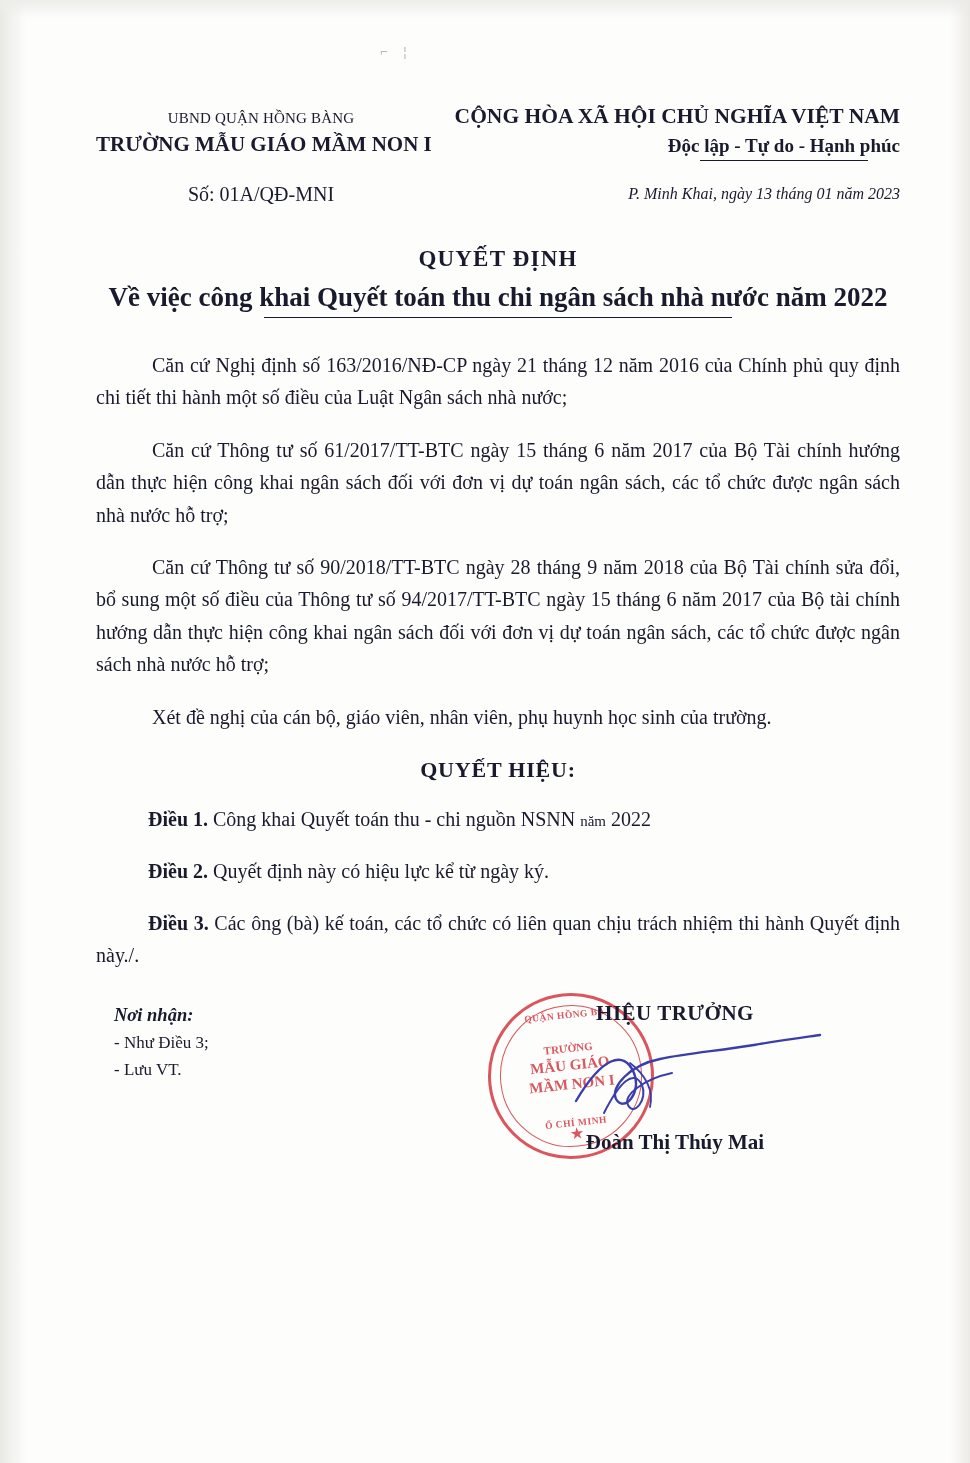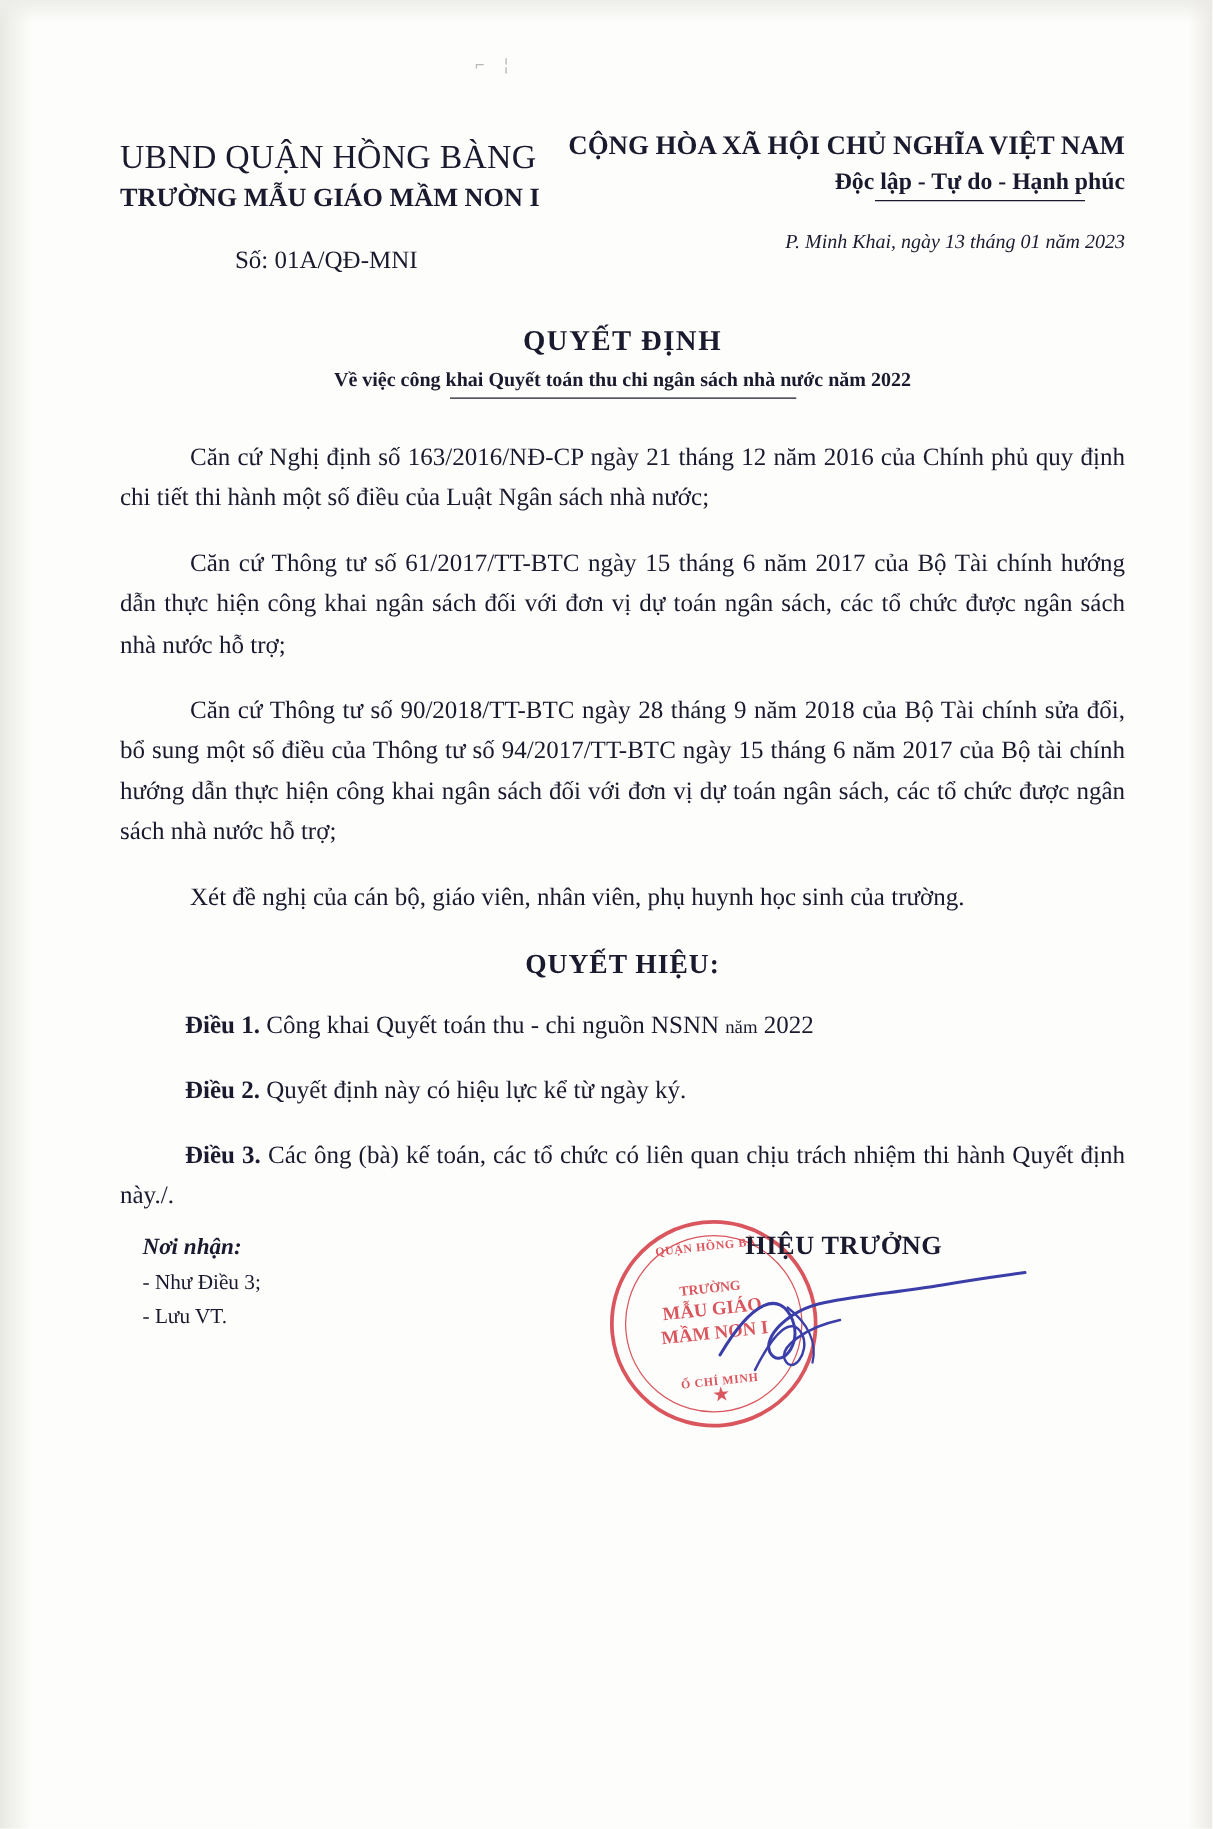--- a/index.html
+++ b/index.html
@@ -59,21 +59,21 @@
     width: 330px;
     text-align: center;
     padding-top: 18px;
   }
   .header-right {
     flex: 1;
     text-align: right;
     padding-top: 12px;
   }
   .org-line1 {
-    font-size: 27px;
+    font-size: 15px;
     letter-spacing: .2px;
     white-space: nowrap;
   }
   .org-line2 {
     font-size: 21px;
     font-weight: bold;
     margin-top: 5px;
     white-space: nowrap;
   }
   .doc-number {
@@ -111,21 +111,21 @@
   .title-block {
     text-align: center;
     margin-top: 40px;
   }
   .title-main {
     font-size: 23px;
     font-weight: bold;
     letter-spacing: 1.2px;
   }
   .title-sub {
-    font-size: 16px;
+    font-size: 27px;
     font-weight: bold;
     margin-top: 10px;
     display: inline-block;
     position: relative;
   }
   .title-sub::after {
     content: "";
     position: absolute;
     left: 20%;
     right: 20%;
@@ -164,21 +164,21 @@
   .article b {
     font-weight: bold;
   }
   .small-sup {
     font-size: 15px;
   }
 
   
   .footer {
     position: relative;
-    margin-top: 16px;
+    margin-top: 34px;
     height: 190px;
   }
   .recipients {
     position: absolute;
     left: 18px;
     top: 0;
     width: 300px;
   }
   .recipients-title {
     font-size: 18.5px;
@@ -353,17 +353,18 @@
           <div class="stamp-arc bottom">Ố CHÍ MINH</div>
           <div class="stamp-star">★</div>
         </div>
 
         <svg class="scribble" viewBox="0 0 260 100">
           <path d="M8,72 C34,28 56,20 66,44 C74,64 56,84 48,70 C42,58 62,36 92,30 C120,24 150,22 186,16 C214,11 238,8 252,6" stroke="#3b3ea8" stroke-width="2.4" fill="none" stroke-linecap="round"></path>
           <path d="M36,84 C52,52 66,40 74,56 C80,70 66,88 60,76 C55,66 76,50 104,44" stroke="#3b3ea8" stroke-width="2" fill="none" stroke-linecap="round"></path>
           <path d="M62,34 C78,46 86,62 82,78" stroke="#3b3ea8" stroke-width="1.8" fill="none" stroke-linecap="round"></path>
         </svg>
 
+        <div class="sign-name">Đoàn Thị Thúy Mai</div>
       </div>
     </div>
 
   </div>
 </div>
 
 </body></html>

